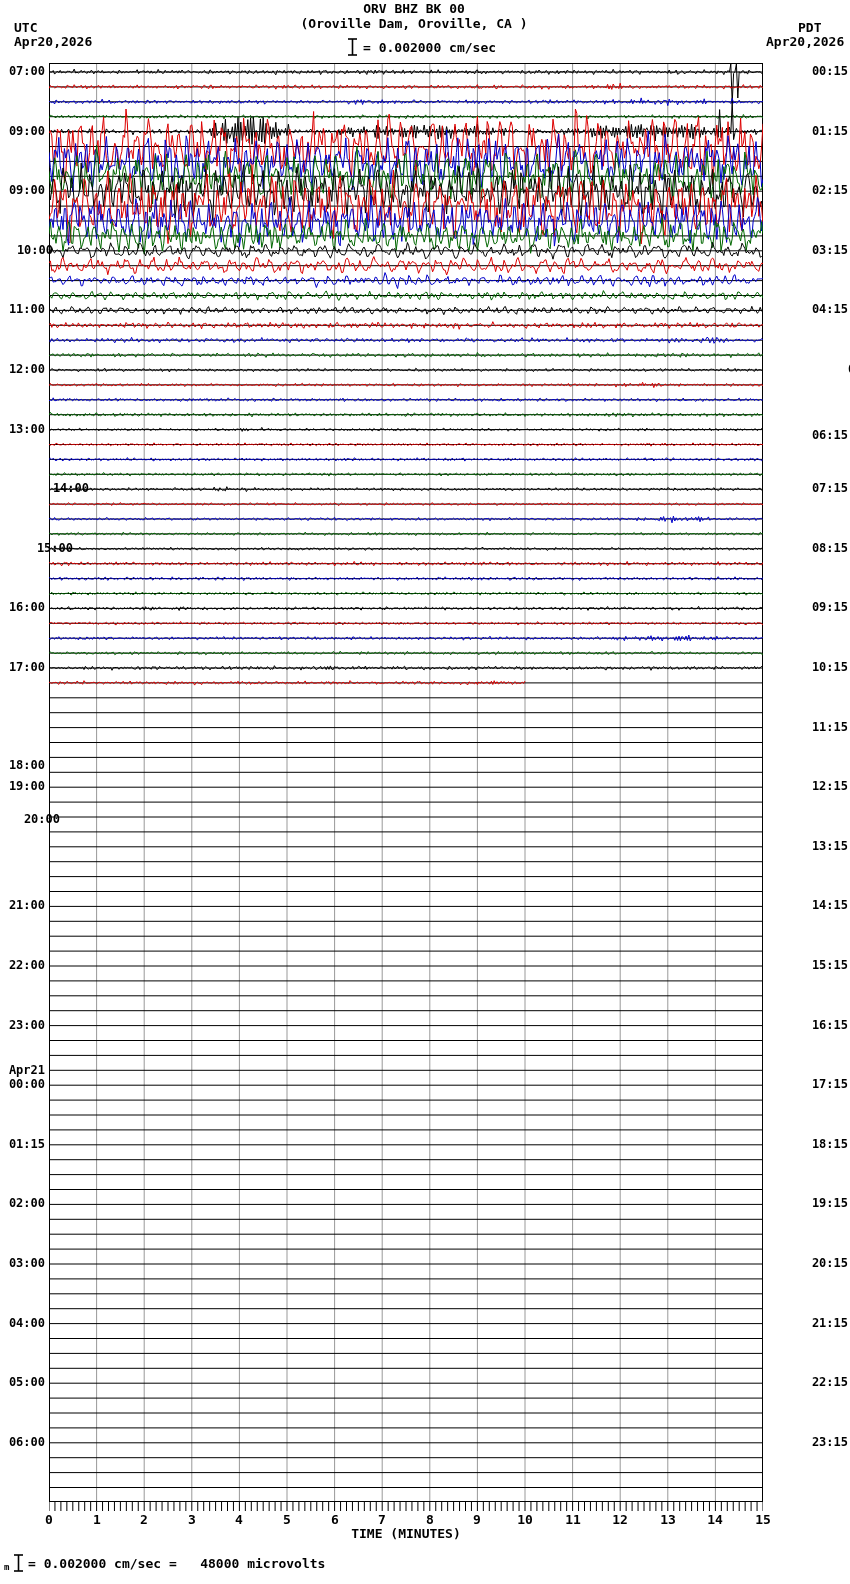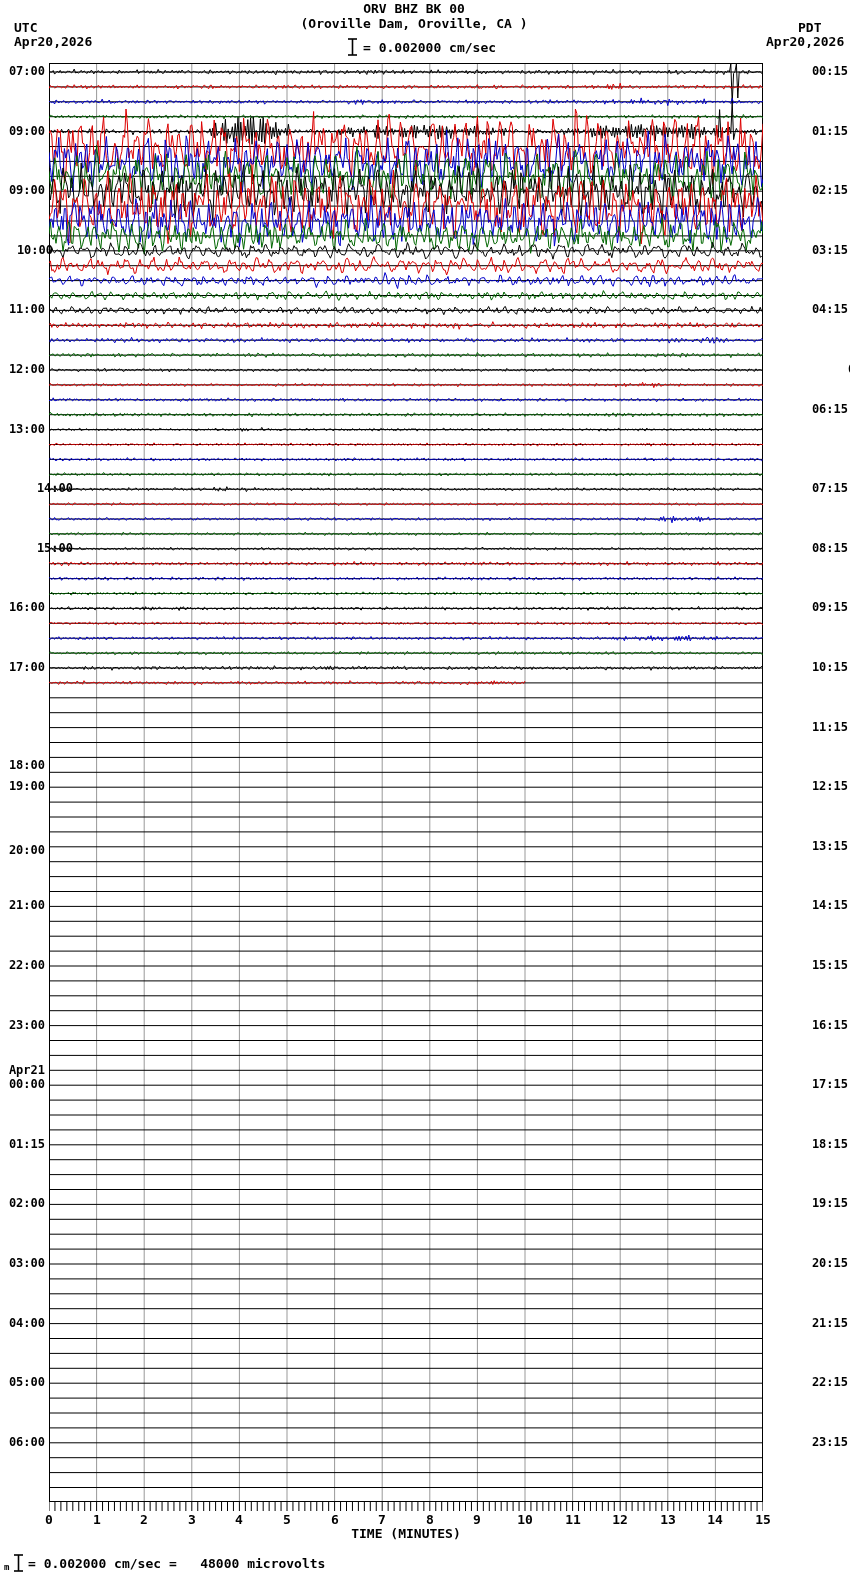--- a/index.html
+++ b/index.html
@@ -201,47 +201,47 @@
     </div>
 
   <div id="left-labels">
       <div class="hourlbl right" style="left: 0px; width: 45px; top: 64px;">07:00</div>
       <div class="hourlbl right" style="left: 0px; width: 45px; top: 124px;">09:00</div>
       <div class="hourlbl right" style="left: 0px; width: 45px; top: 183px;">09:00</div>
       <div class="hourlbl right" style="left: 0px; width: 45px; top: 243px; padding-left: 8px;">10:00</div>
       <div class="hourlbl right" style="left: 0px; width: 45px; top: 302px;">11:00</div>
       <div class="hourlbl right" style="left: 0px; width: 45px; top: 362px;">12:00</div>
       <div class="hourlbl right" style="left: 0px; width: 45px; top: 422px;">13:00</div>
-      <div class="hourlbl right" style="left: 0px; width: 45px; top: 481px; padding-left: 28px;">14:00</div>
+      <div class="hourlbl right" style="left: 16px; width: 45px; top: 481px; padding-left: 28px;">14:00</div>
       <div class="hourlbl right" style="left: 0px; width: 45px; top: 541px; padding-left: 28px;">15:00</div>
       <div class="hourlbl right" style="left: 0px; width: 45px; top: 600px;">16:00</div>
       <div class="hourlbl right" style="left: 0px; width: 45px; top: 660px;">17:00</div>
       <div class="hourlbl right" style="left: 0px; width: 45px; top: 720px; margin-top: 38px;">18:00</div>
       <div class="hourlbl right" style="left: 0px; width: 45px; top: 779px;">19:00</div>
-      <div class="hourlbl right" style="left: 0px; width: 45px; top: 843px;">20:00</div>
+      <div class="hourlbl right" style="left: 0px; width: 45px; top: 812px; padding-left: 15px;">20:00</div>
       <div class="hourlbl right" style="left: 0px; width: 45px; top: 898px;">21:00</div>
       <div class="hourlbl right" style="left: 0px; width: 45px; top: 958px;">22:00</div>
       <div class="hourlbl right" style="left: 0px; width: 45px; top: 1018px;">23:00</div>
       <div class="hourlbl right" style="left: 0px; width: 45px; top: 1077px;">00:00</div>
       <div class="hourlbl right" style="left: 0px; width: 45px; top: 1063px;">Apr21</div>
       <div class="hourlbl right" style="left: 0px; width: 45px; top: 1137px;">01:15</div>
       <div class="hourlbl right" style="left: 0px; width: 45px; top: 1196px;">02:00</div>
       <div class="hourlbl right" style="left: 0px; width: 45px; top: 1256px;">03:00</div>
       <div class="hourlbl right" style="left: 0px; width: 45px; top: 1316px;">04:00</div>
       <div class="hourlbl right" style="left: 0px; width: 45px; top: 1375px;">05:00</div>
       <div class="hourlbl right" style="left: 0px; width: 45px; top: 1435px;">06:00</div>
     </div>
   <div id="right-labels">
       <div class="hourlbl" style="left: 768px; width: 80px; top: 64px;">00:15</div>
       <div class="hourlbl" style="left: 768px; width: 80px; top: 124px;">01:15</div>
       <div class="hourlbl" style="left: 768px; width: 80px; top: 183px;">02:15</div>
       <div class="hourlbl" style="left: 768px; width: 80px; top: 243px;">03:15</div>
       <div class="hourlbl" style="left: 768px; width: 80px; top: 302px;">04:15</div>
       <div class="hourlbl" style="left: 768px; width: 80px; top: 362px; margin-left: 36px;">05:15</div>
-      <div class="hourlbl" style="left: 768px; width: 80px; top: 402px;">06:15</div>
+      <div class="hourlbl" style="left: 768px; width: 80px; top: 428px;">06:15</div>
       <div class="hourlbl" style="left: 768px; width: 80px; top: 481px;">07:15</div>
       <div class="hourlbl" style="left: 768px; width: 80px; top: 541px;">08:15</div>
       <div class="hourlbl" style="left: 768px; width: 80px; top: 600px;">09:15</div>
       <div class="hourlbl" style="left: 768px; width: 80px; top: 660px;">10:15</div>
       <div class="hourlbl" style="left: 768px; width: 80px; top: 720px;">11:15</div>
       <div class="hourlbl" style="left: 768px; width: 80px; top: 779px;">12:15</div>
       <div class="hourlbl" style="left: 768px; width: 80px; top: 839px;">13:15</div>
       <div class="hourlbl" style="left: 768px; width: 80px; top: 898px;">14:15</div>
       <div class="hourlbl" style="left: 768px; width: 80px; top: 958px;">15:15</div>
       <div class="hourlbl" style="left: 768px; width: 80px; top: 1018px;">16:15</div>

